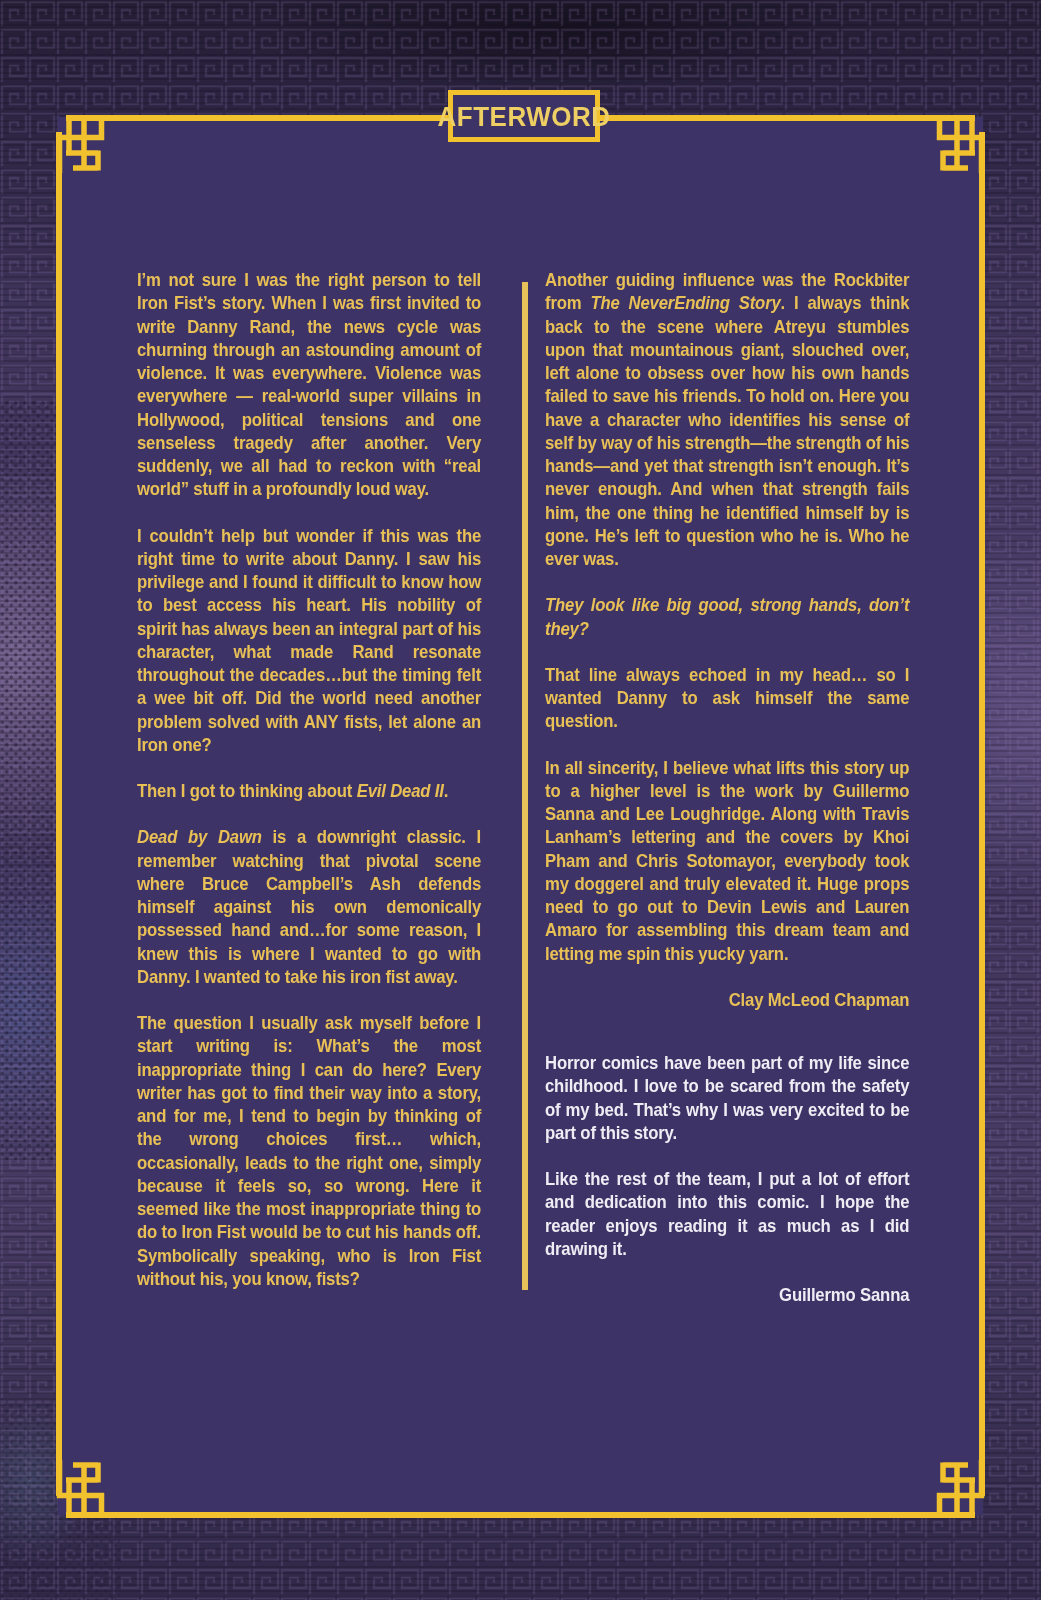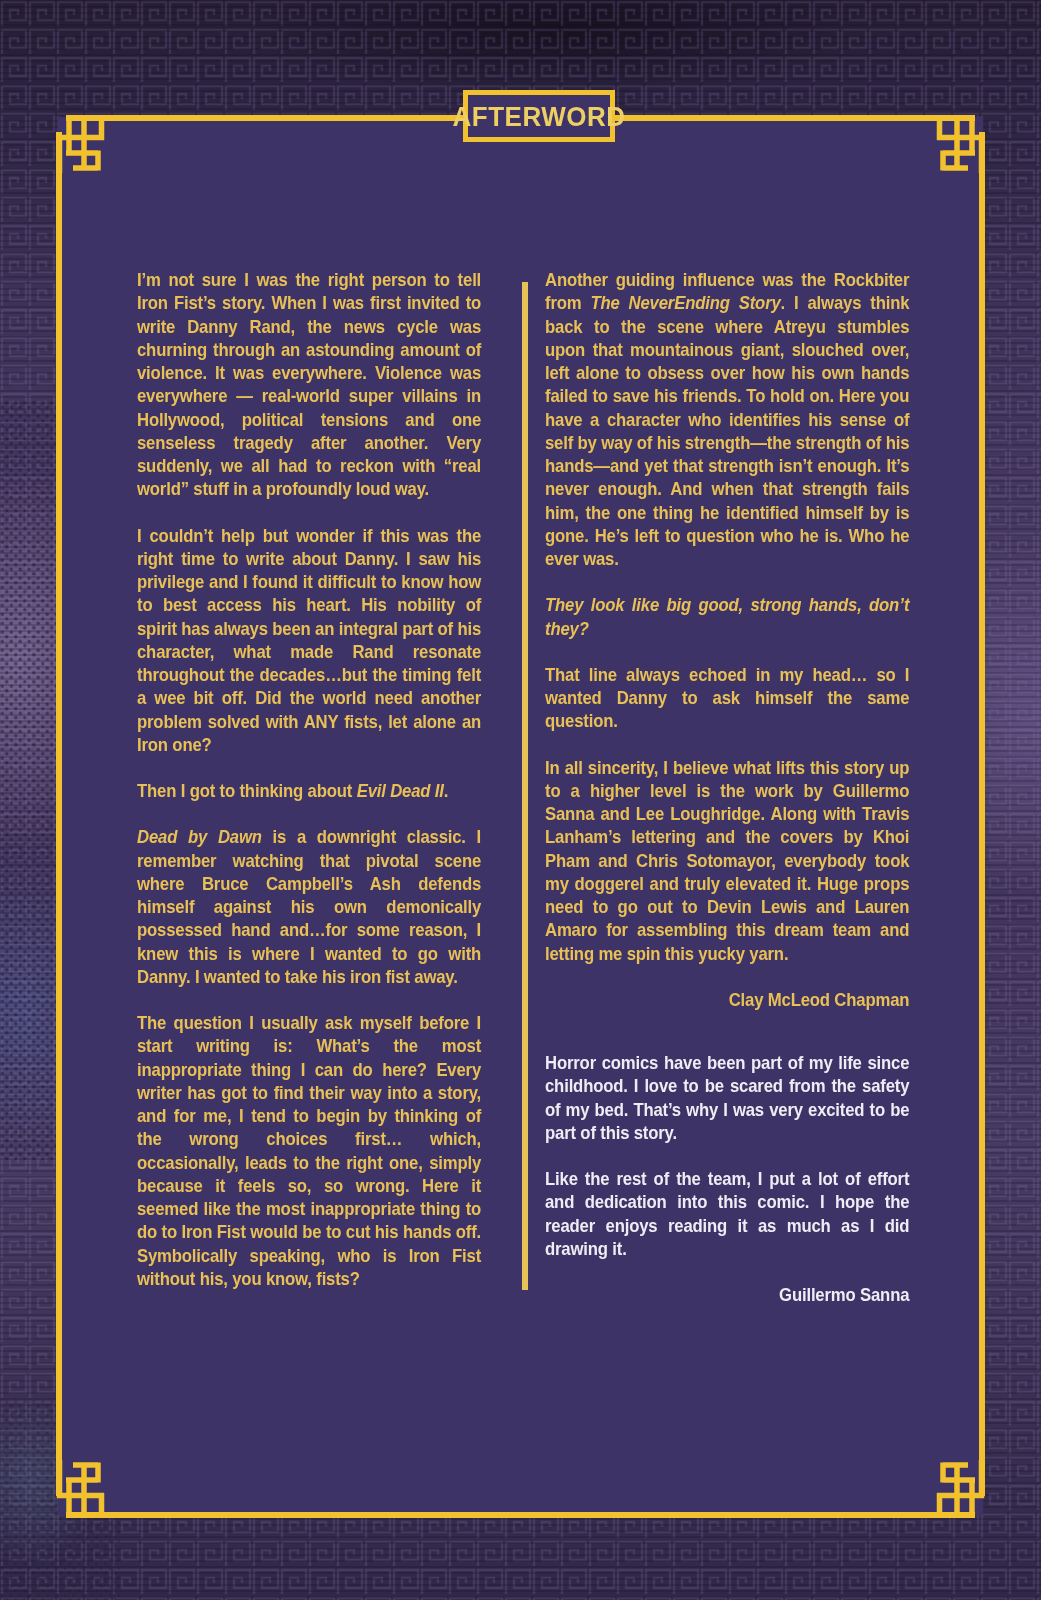--- a/index.html
+++ b/index.html
@@ -24,21 +24,21 @@
   .b-top{left:66px;top:115px;width:909px;height:6px;}
   .b-bottom{left:66px;top:1512px;width:909px;height:6px;}
   .b-left{left:56px;top:132px;width:6px;height:1364px;}
   .b-right{left:979px;top:132px;width:6px;height:1364px;}
   .orn{position:absolute;width:58px;height:64px;}
   .orn.tl{left:52px;top:109px;}
   .orn.tr{left:931px;top:109px;transform:scaleX(-1);}
   .orn.bl{left:52px;top:1460px;transform:scaleY(-1);}
   .orn.br{left:931px;top:1460px;transform:scale(-1,-1);}
   .title-box{
-    position:absolute;left:463px;top:90px;width:152px;height:52px;
+    position:absolute;left:448px;top:90px;width:152px;height:52px;
     background:#3d3366;border:5px solid #f2c12e;box-sizing:border-box;
     display:flex;align-items:center;justify-content:center;z-index:6;
   }
   .title-box span{
     color:#eecf63;font-weight:700;font-size:26px;letter-spacing:.5px;
     transform:scaleY(1.08);white-space:nowrap;
   }
   .divider{position:absolute;left:522px;top:282px;width:6px;height:1008px;background:#e6c258;}
   .col{
     position:absolute;top:268px;color:#e9c055;

